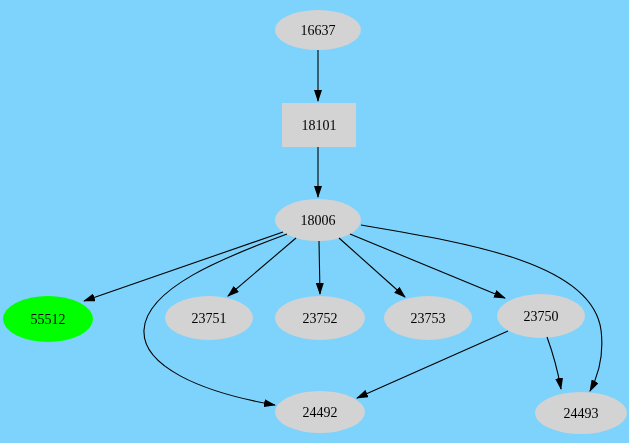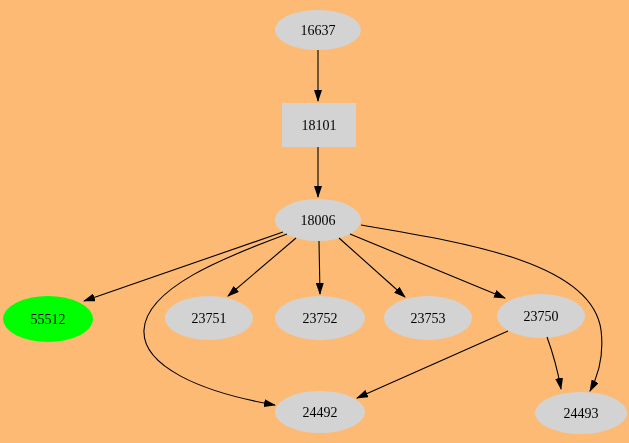--- a/index.html
+++ b/index.html
@@ -1,20 +1,20 @@
 <!DOCTYPE html>
 <html><head>
 <meta charset="utf-8">
 <style>
   html, body { margin: 0; padding: 0; background: #ffffff; }
   .canvas-wrap {
     position: relative;
     width: 629px;
     height: 443px;
-    background: #fdba74;
+    background: #7dd3fc;
     overflow: hidden;
   }
   svg { display: block; }
   .edge {
     fill: none;
     stroke: #000000;
     stroke-width: 1.1;
   }
   .node-label {
     font-family: "Liberation Serif", "DejaVu Serif", serif;

